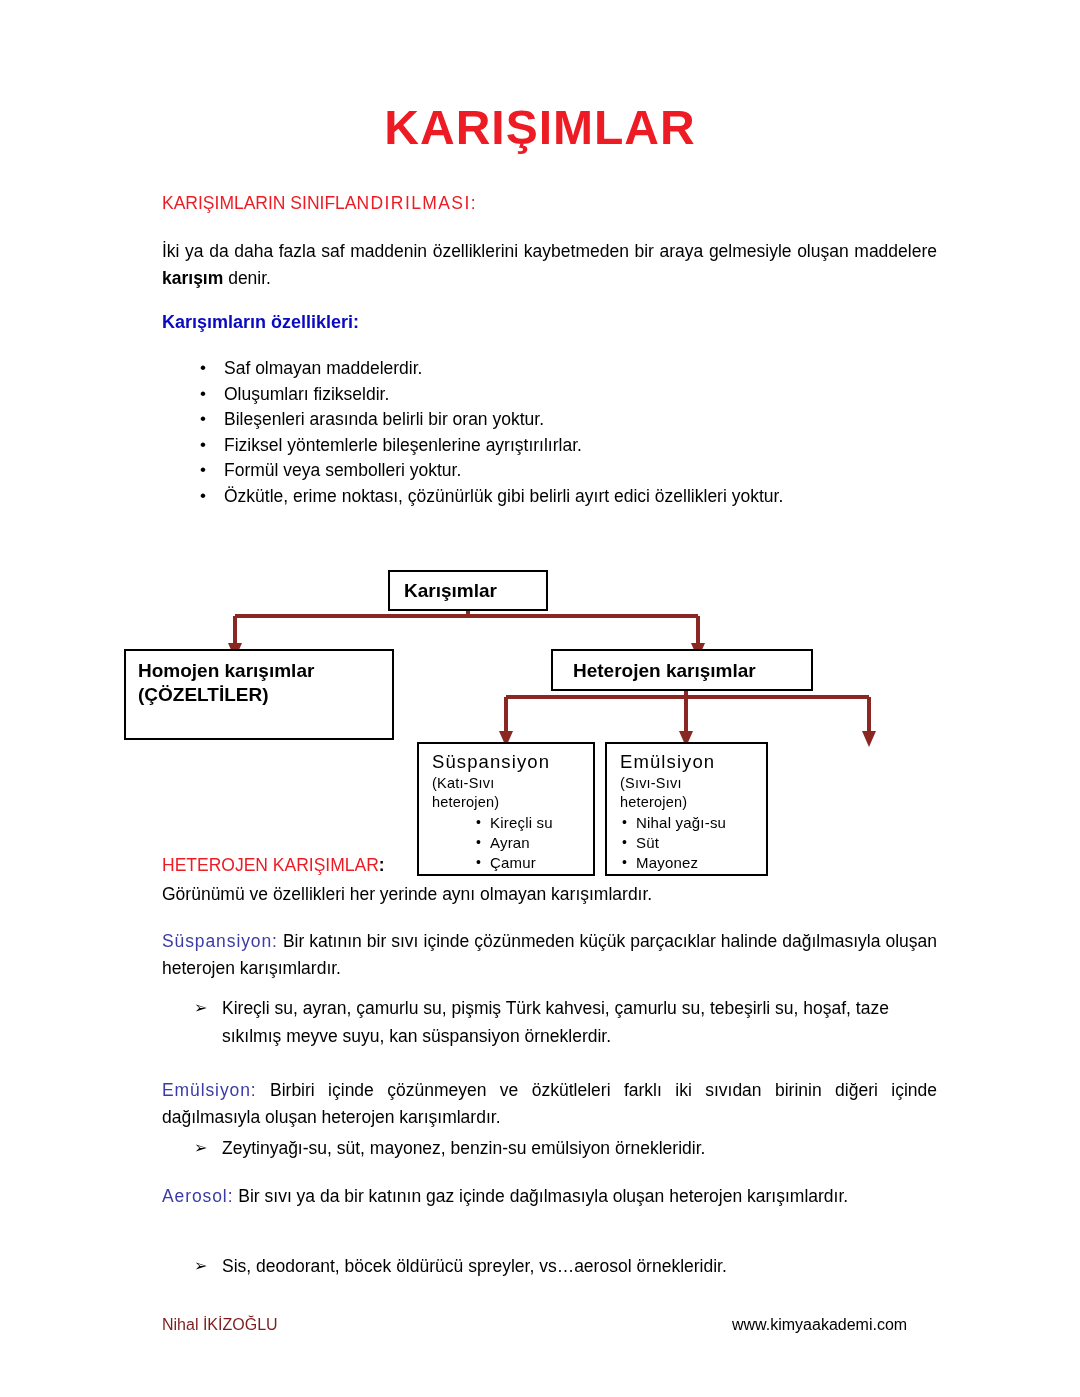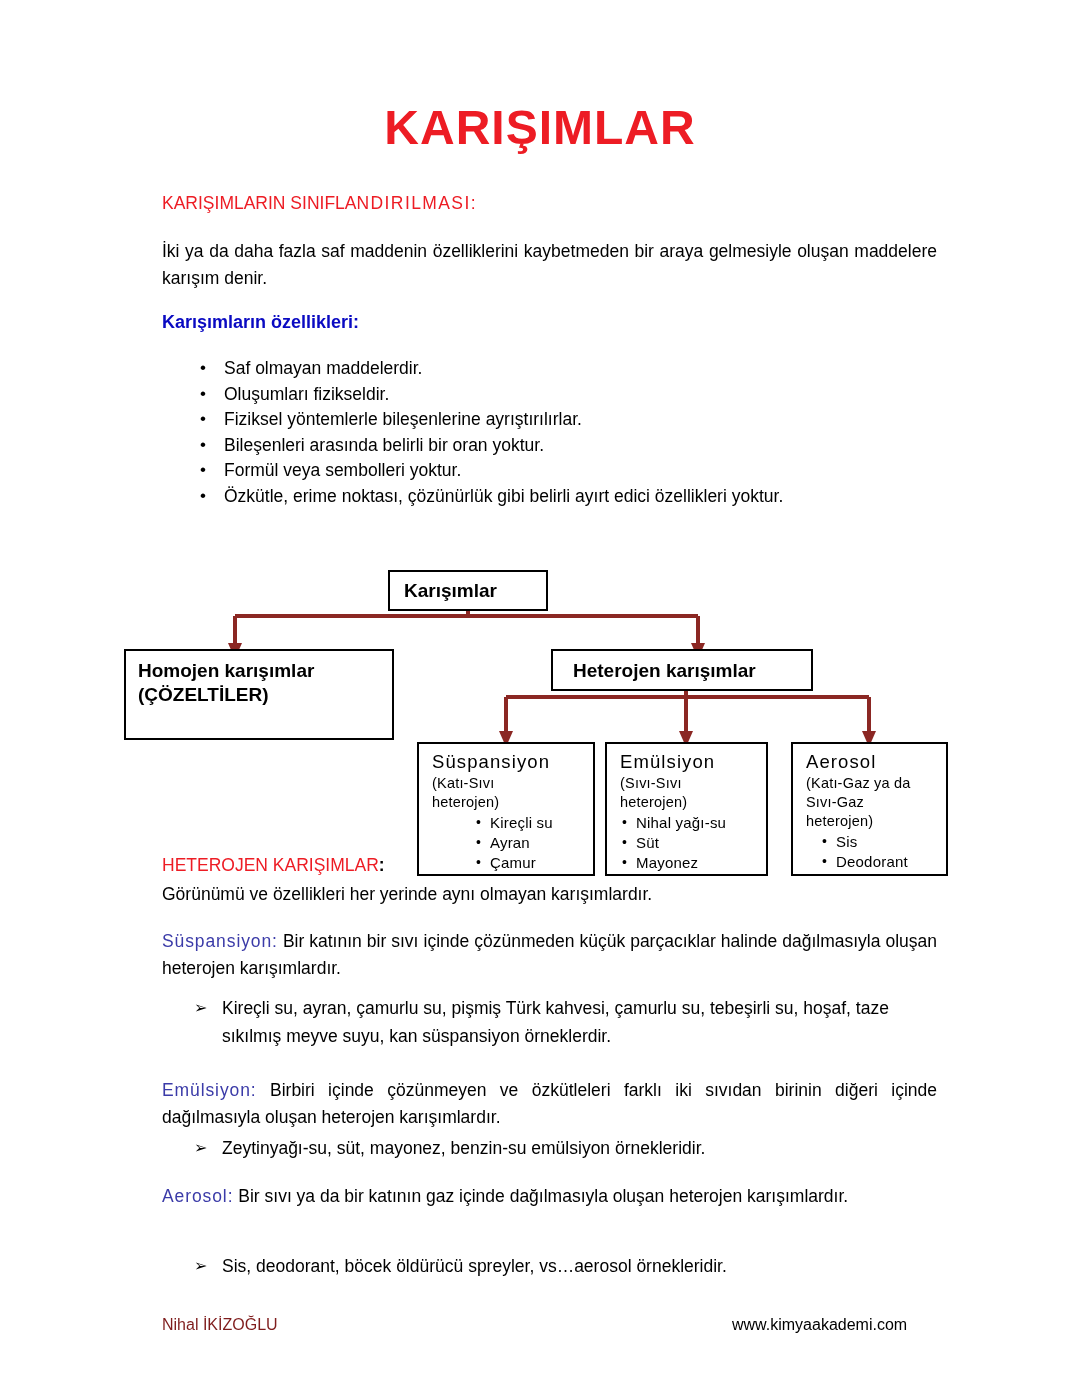--- a/index.html
+++ b/index.html
@@ -57,21 +57,21 @@
   .para {
     position: absolute;
     left: 162px;
     width: 775px;
     font-size: 17.5px;
     line-height: 27px;
     text-align: justify;
     color: #000;
   }
   .para.nojust { text-align: left; }
-  .para b { font-weight: normal; }
+  .para b { font-weight: bold; }
 
   .label-blue {
     color: #3B3BA8;
     letter-spacing: 0.9px;
   }
 
   
   .prop-list {
     position: absolute;
     left: 162px;
@@ -209,22 +209,22 @@
 
   <div class="para" style="top:238px;">
     <span>İki ya da daha fazla saf maddenin özelliklerini kaybetmeden bir araya gelmesiyle oluşan maddelere </span><b>karışım</b><span> denir.</span>
   </div>
 
   <div class="heading-blue" style="top:312px;">Karışımların özellikleri:</div>
 
   <ul class="prop-list">
     <li>Saf olmayan maddelerdir.</li>
     <li>Oluşumları fizikseldir.</li>
+    <li>Bileşenleri arasında belirli bir oran yoktur.</li>
     <li>Fiziksel yöntemlerle bileşenlerine ayrıştırılırlar.</li>
-    <li>Bileşenleri arasında belirli bir oran yoktur.</li>
     <li>Formül veya sembolleri yoktur.</li>
     <li>Özkütle, erime noktası, çözünürlük gibi belirli ayırt edici özellikleri yoktur.</li>
   </ul>
 
   <div class="diagram">
 
     <svg class="connectors" width="1080" height="1397">
       <g stroke="#8B2723" stroke-width="4" fill="none">
 
         <path d="M468 575 L468 581"></path>
@@ -275,28 +275,20 @@
     <div class="node" style="left:605px; top:707px; width:163px; height:134px;">
       <div class="node-title-plain" style="padding:7px 0 1px 13px;">Emülsiyon</div>
       <div class="node-sub" style="padding:0 8px 0 13px; width:112px;">(Sıvı-Sıvı heterojen)</div>
       <ul class="node-items" style="margin-left:13px; margin-top:1px;">
         <li>Nihal yağı-su</li>
         <li>Süt</li>
         <li>Mayonez</li>
       </ul>
     </div>
 
-    <div class="node" style="left:791px; top:707px; width:157px; height:134px;">
-      <div class="node-title-plain" style="padding:7px 0 1px 13px;">Aerosol</div>
-      <div class="node-sub" style="padding:0 6px 0 13px; width:128px;">(Katı-Gaz ya da Sıvı-Gaz heterojen)</div>
-      <ul class="node-items" style="margin-left:27px; margin-top:1px;">
-        <li>Sis</li>
-        <li>Deodorant</li>
-      </ul>
-    </div>
   </div>
 
   <div class="heading-red" style="top:855px; font-weight:bold;">
     <span class="b">HETEROJEN KARIŞIMLAR</span><span style="color:#000;">:</span>
   </div>
   <div class="para nojust" style="top:881px;">Görünümü ve özellikleri her yerinde aynı olmayan karışımlardır.</div>
 
   <div class="para" style="top:928px;">
     <span class="label-blue">Süspansiyon:</span><span> Bir katının bir sıvı içinde çözünmeden küçük parçacıklar halinde dağılmasıyla oluşan heterojen karışımlardır.</span>
   </div>

